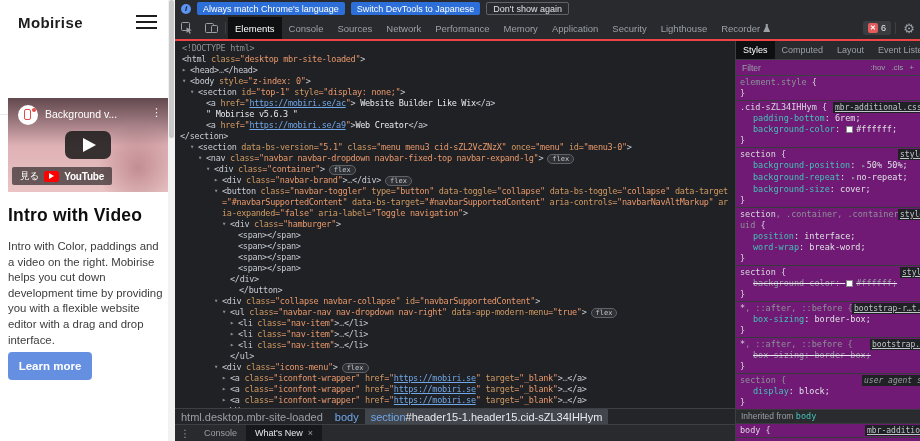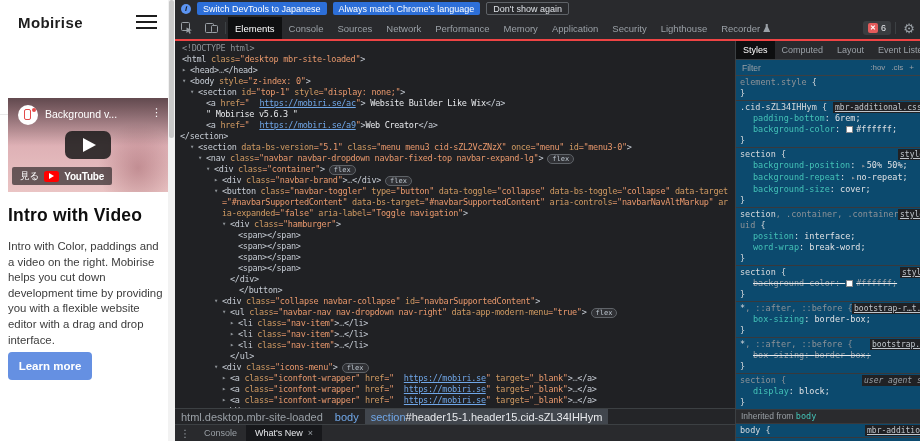--- a/index.html
+++ b/index.html
@@ -68,41 +68,41 @@
   #error-pill .err-ico { width:10px; height:10px; background:#e35b5b; border-radius:2px; color:#fff; font-size:7px; line-height:10px; text-align:center; font-weight:bold; }
   #error-pill .cnt { font-size:9px; color:#e8eaed; }
   #gear { color:#9aa0a6; font-size:13px; width:22px; display:flex; align-items:center; justify-content:center; cursor:pointer; }
 
   
   #dom-tree { position:absolute; left:0; top:41px; width:560px; height:367px; overflow:hidden; padding-top:2px;
     font-family:"DejaVu Sans Mono", monospace; font-size:8.5px; letter-spacing:-.3px; line-height:11px; }
   .dom-line { position:relative; cursor:pointer; word-break:break-all; padding-right:4px; }
   .dom-line .arrow { position:absolute; color:#8d9297; font-size:7px; }
   .tk-t { color:#c6ccd4; } .tk-n { color:#cf9a62; } .tk-v { color:#e8986c; }
-  .tk-l { color:#70a7e8; text-decoration:underline;margin-left:10px; } .tk-x { color:#e8eaed; } .tk-g { color:#8d9297; }
+  .tk-l { color:#70a7e8; text-decoration:underline; } .tk-x { color:#e8eaed; } .tk-g { color:#8d9297; }
   .badge { display:inline-block; background:#2f3034; border:1px solid #5f6368; color:#bdc6cf; border-radius:7px;
     font-size:7px; line-height:8px; padding:0 4px; margin-left:4px; vertical-align:middle; letter-spacing:0; }
 
   
   #crumbbar { position:absolute; left:0; top:408px; width:560px; height:16px; background:#242528; border-top:1px solid #3c4043;
     display:flex; align-items:center; font-size:11px; white-space:nowrap; overflow:hidden; }
   .crumb { padding:0 6px; height:100%; display:flex; align-items:center; cursor:pointer; color:#9aa0a6; }
   .crumb .ctag { color:#70a7e8; }
   .crumb.selected { background:#41464d; color:#e8eaed; }
 
   
   #drawer { position:absolute; left:0; top:424px; width:560px; height:17px; background:#292a2d; border-top:1px solid #3c4043;
     display:flex; align-items:stretch; }
   #drawer-menu { width:20px; display:flex; align-items:center; justify-content:center; color:#9aa0a6; font-size:10px; cursor:pointer; }
   .drawer-tab { font-size:9px; color:#9aa0a6; padding:0 9px; display:flex; align-items:center; gap:5px; cursor:pointer; white-space:nowrap; }
   .drawer-tab.active { background:#17181b; color:#e8eaed; }
   .drawer-tab .close-x { color:#9aa0a6; font-size:9px; }
 
   
-  #sidebar { position:absolute; left:560px; top:41px; width:185px; height:400px; background:#0c4a6e; border-left:1px solid #3c4043; overflow:hidden; }
+  #sidebar { position:absolute; left:560px; top:41px; width:185px; height:400px; background:#701a75; border-left:1px solid #3c4043; overflow:hidden; }
   #sidebar-tabs { height:19px; background:#292a2d; border-bottom:1px solid #3c4043; display:flex; align-items:stretch; white-space:nowrap; overflow:hidden; }
   .side-tab { font-size:9px; color:#9aa0a6; padding:0 7px; display:flex; align-items:center; cursor:pointer; flex:0 0 auto; }
   .side-tab.active { background:#0e0f10; color:#fff; }
   #filter-row { height:16px; border-bottom:1px solid #3c4043; display:flex; align-items:center; padding:0 6px; gap:6px; }
   #filter-input { color:#9aa0a6; font-size:8.5px; flex:1; }
   .filter-toggle { color:#9aa0a6; font-size:8px; cursor:pointer; }
   #rules { font-family:"DejaVu Sans Mono", monospace; font-size:8.5px; line-height:11px; letter-spacing:0; }
   .rule { border-bottom:1px solid #38393c; padding:1px 0 1px 4px; position:relative; }
   .rule-sel { position:relative; color:#d8dadd; word-break:break-all; padding-right:2px; cursor:pointer; }
   .rule-sel .dim { color:#8d9297; }
@@ -161,22 +161,22 @@
 
     <div id="page-scrollbar">
       <div id="page-scroll-thumb"></div>
     </div>
   </div>
 
   <div id="devtools">
 
     <div id="infobar">
       <span id="info-icon">i</span>
+      <button class="infobar-btn primary">Always match Chrome's language</button>
       <button class="infobar-btn primary">Switch DevTools to Japanese</button>
-      <button class="infobar-btn primary">Always match Chrome's language</button>
       <button class="infobar-btn ghost">Don't show again</button>
     </div>
 
     <div id="tabbar">
       <span class="tool-icon">
         <svg width="12" height="12" viewBox="0 0 12 12">
             <rect x="0.5" y="0.5" width="8" height="8" rx="1" fill="none" stroke="#9aa0a6"></rect>
             <path d="M5.5 5.5 L11 8.2 L8.6 8.8 L9.8 11.2 L8.4 11.8 L7.3 9.4 L5.5 11 Z" fill="#9aa0a6"></path>
           </svg>
       </span>

